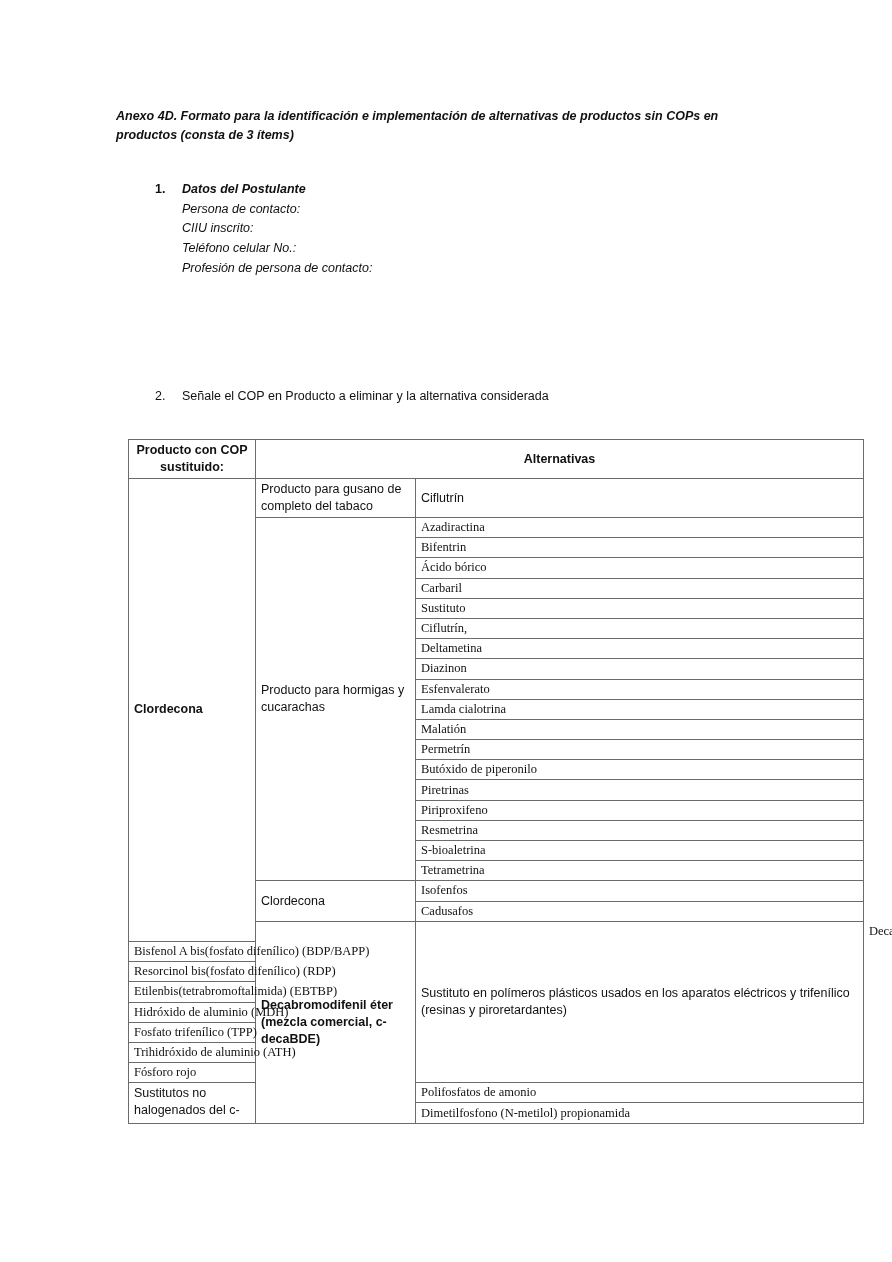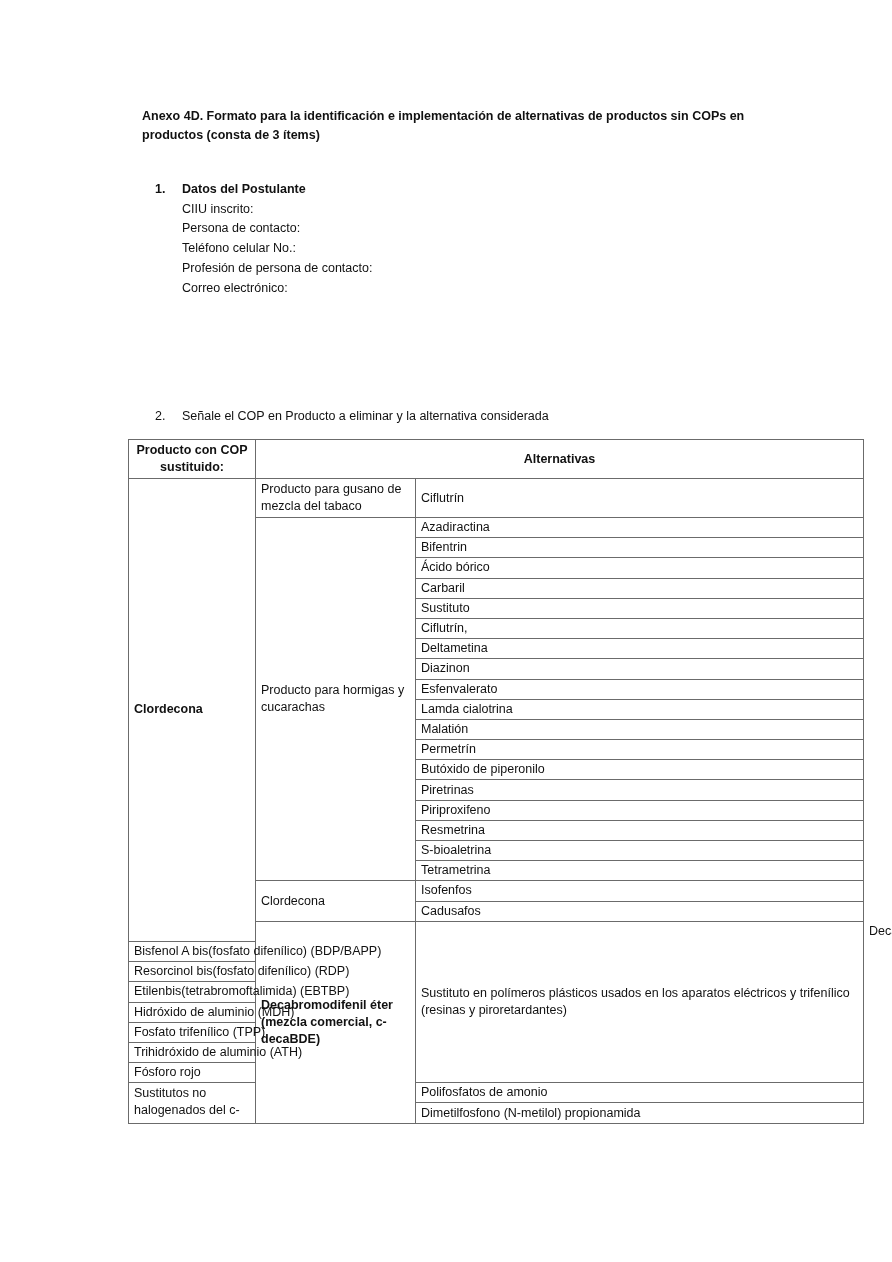--- a/index.html
+++ b/index.html
@@ -2,62 +2,61 @@
 <html><head>
 <meta charset="utf-8">
 <style>
   html, body { margin: 0; padding: 0; background: #ffffff; }
   body {
     width: 892px; height: 1262px; position: relative; overflow: hidden;
     font-family: "Liberation Sans", "DejaVu Sans", sans-serif;
     color: #111111; font-size: 12.5px;
   }
   .title {
-    position: absolute; left: 142px; top: 107px; width: 660px;
-    font-weight: bold; font-size: 12.5px; line-height: 19px;
+    position: absolute; left: 116px; top: 107px; width: 660px;
+    font-weight: bold; font-size: 12.5px; line-height: 19px; font-style: italic;
   }
   .section1 { position: absolute; left: 155px; top: 180px; }
   .sec-num { position: absolute; left: 0; top: 0; font-weight: bold; line-height: 19.7px; }
-  .sec-body { position: absolute; left: 27px; top: 0; width: 400px; }
+  .sec-body { position: absolute; left: 27px; top: 0; width: 400px; font-style: italic; }
   .sec-head { font-weight: bold; line-height: 19.7px; white-space: nowrap; }
   .field { line-height: 19.7px; white-space: nowrap; }
-  .section2 { position: absolute; left: 155px; top: 407px; line-height: 19px; white-space: nowrap; }
+  .section2 { position: absolute; left: 155px; top: 387px; line-height: 19px; white-space: nowrap; }
   .section2 .num { display: inline-block; width: 27px; }
 
   table.cop {
     position: absolute; left: 128px; top: 439px; width: 735px;
     border-collapse: collapse; table-layout: fixed;
     font-size: 12.5px;
   }
   table.cop td, table.cop th {
     border: 1px solid #6b6b6b; padding: 0 5px; vertical-align: middle;
     line-height: 17px; text-align: left; font-weight: normal;
   }
   table.cop th { font-weight: bold; text-align: center; height: 36px; padding: 1px 5px; }
-  table.cop td.alt { height: 19.2px; padding: 0 5px; white-space: nowrap; }
+  table.cop td.alt { height: 19.2px; padding: 0 5px; white-space: nowrap; font-family: Liberation Serif, serif; }
   table.cop td.cop-name { font-weight: bold; }
   table.cop td.cat { vertical-align: middle; }
   table.cop td.cat.top { vertical-align: top; padding-top: 2px; }
   table.cop tr.tall td { height: 38px; }
   col.c1 { width: 127px; } col.c2 { width: 160px; } col.c3 { width: 448px; }
 </style>
 </head>
 <body>
 
 <div class="title">Anexo 4D. Formato para la identificación e implementación de alternativas de productos sin COPs en productos (consta de 3 ítems)</div>
 
 <div class="section1">
   <div class="sec-num">1.</div>
   <div class="sec-body">
     <div class="sec-head">Datos del Postulante</div>
+    <div class="field">Persona de contacto:</div>
     <div class="field">CIIU inscrito:</div>
-    <div class="field">Persona de contacto:</div>
     <div class="field">Teléfono celular No.:</div>
     <div class="field">Profesión de persona de contacto:</div>
-    <div class="field">Correo electrónico:</div>
   </div>
 </div>
 
 <div class="section2">
   <span class="num">2.</span><span>Señale el COP en Producto a eliminar y la alternativa considerada</span>
 </div>
 
 <table class="cop">
   <colgroup>
       <col class="c1">
@@ -65,21 +64,21 @@
       <col class="c3">
     </colgroup>
   <tbody>
       <tr>
     <th>Producto con COP sustituido:</th>
     <th colspan="2">Alternativas</th>
   </tr>
 
   <tr class="tall">
     <td rowspan="22" class="cop-name">Clordecona</td>
-    <td class="cat">Producto para gusano de mezcla del tabaco</td>
+    <td class="cat">Producto para gusano de completo del tabaco</td>
     <td>Ciflutrín</td>
   </tr>
   <tr>
     <td rowspan="18" class="cat">Producto para hormigas y cucarachas</td>
     <td class="alt">Azadiractina</td>
   </tr>
   <tr>
         <td class="alt">Bifentrin</td>
       </tr>
   <tr>

